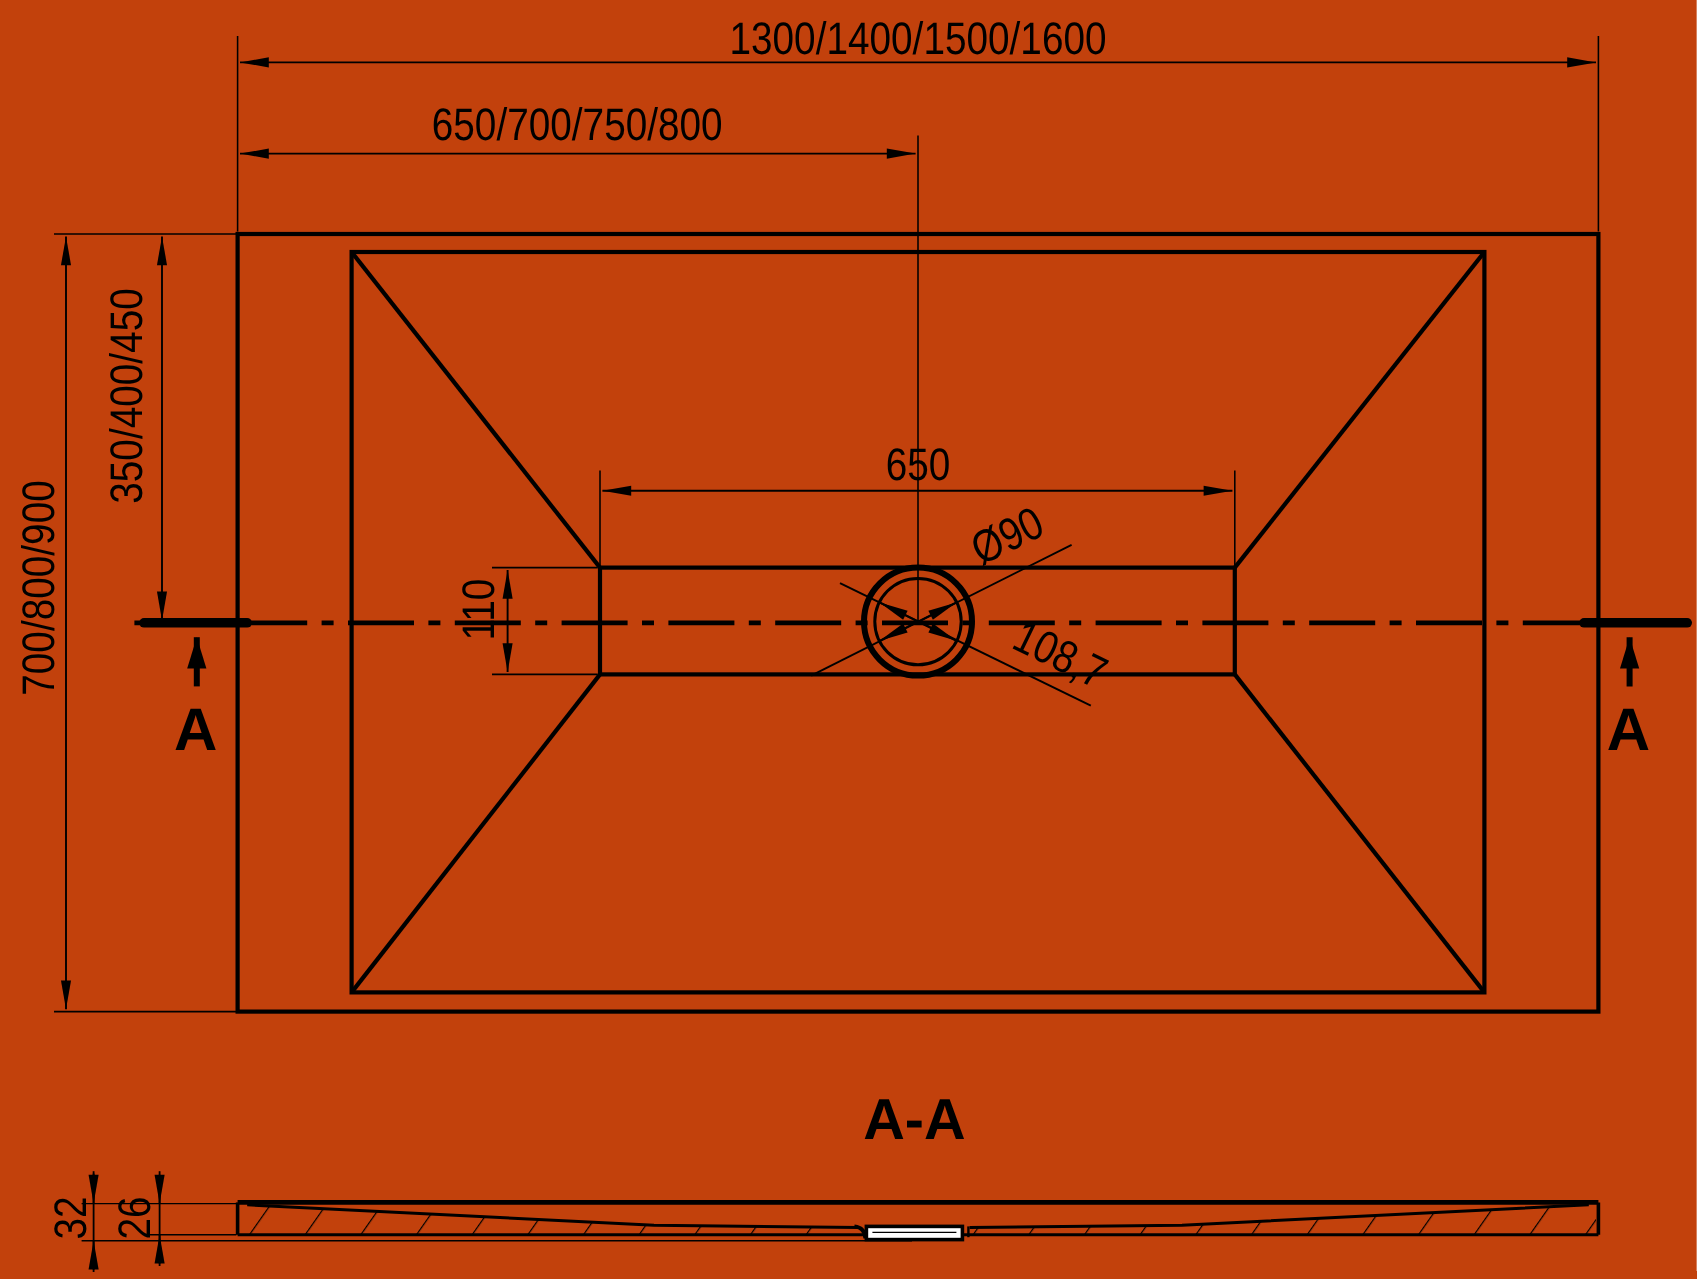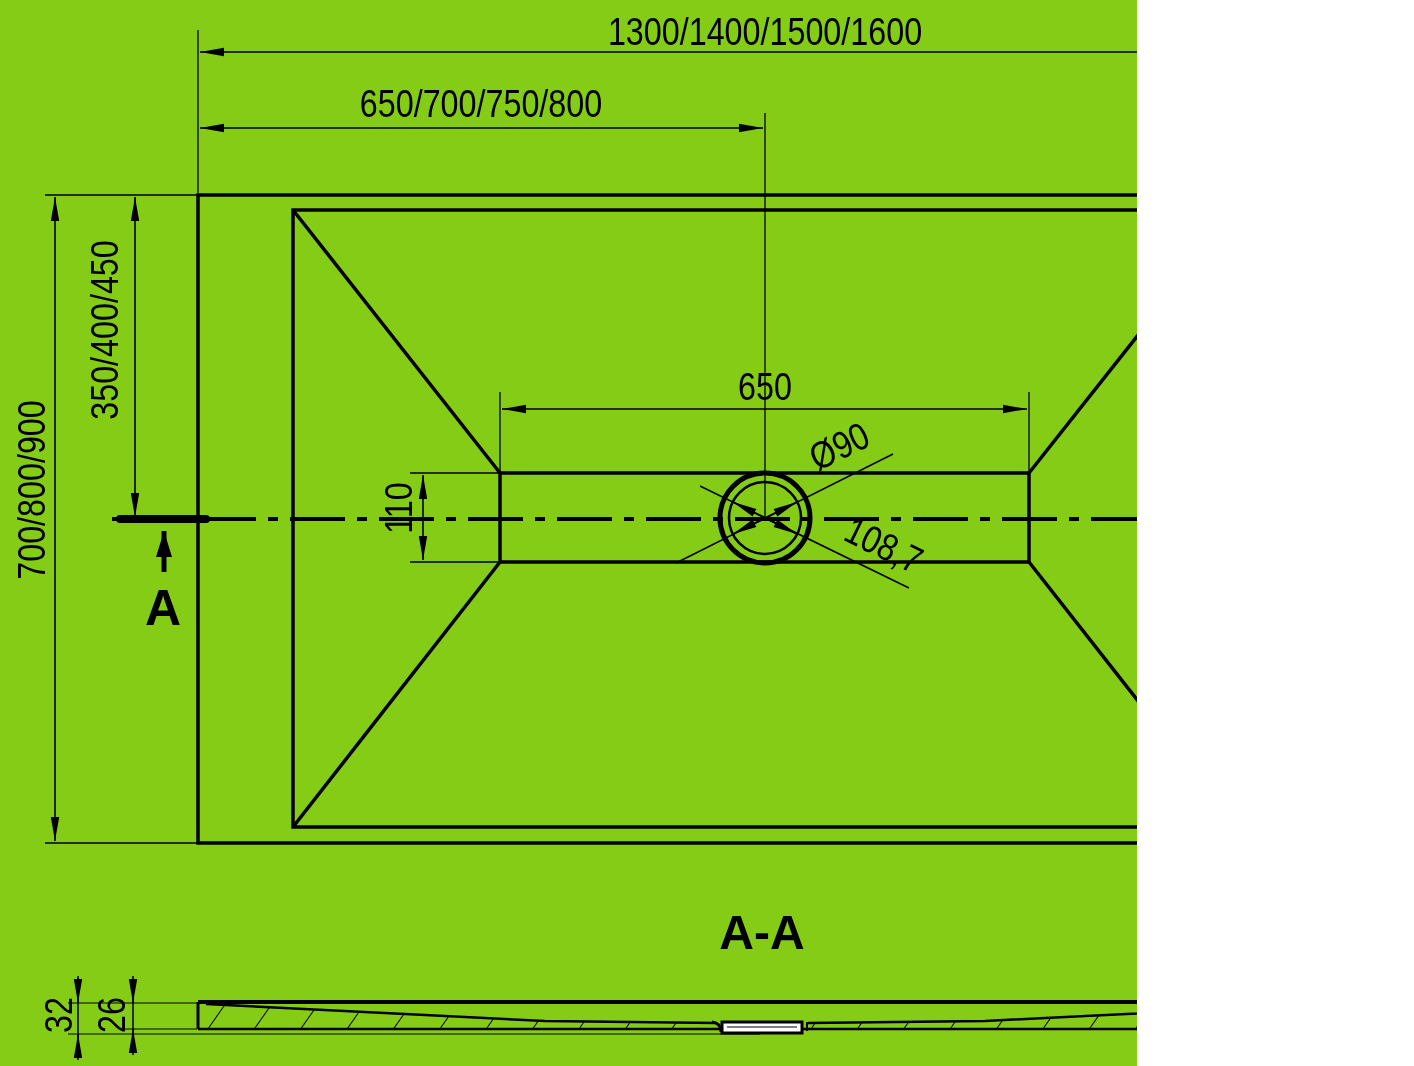--- a/index.html
+++ b/index.html
@@ -1,16 +1,16 @@
 <!DOCTYPE html>
 <html><head>
 <meta charset="utf-8">
 <style>
   html,body{margin:0;padding:0;background:#ffffff;}
-  .stage{position:relative;width:1137px;height:1066px;background:#84cc16;overflow:hidden;text-decoration:underline;}
+  .stage{position:relative;width:1414px;height:1066px;background:#c2410c;overflow:hidden;text-decoration:underline;}
   svg{display:block;}
   text{fill:#000;font-family:"Liberation Sans",sans-serif;}
   .dim-text{font-size:38px;}
   .marker-text{font-size:50px;font-weight:bold;}
   .title-text{font-size:48px;font-weight:bold;}
 </style>
 </head>
 <body>
 
 <div class="stage">

